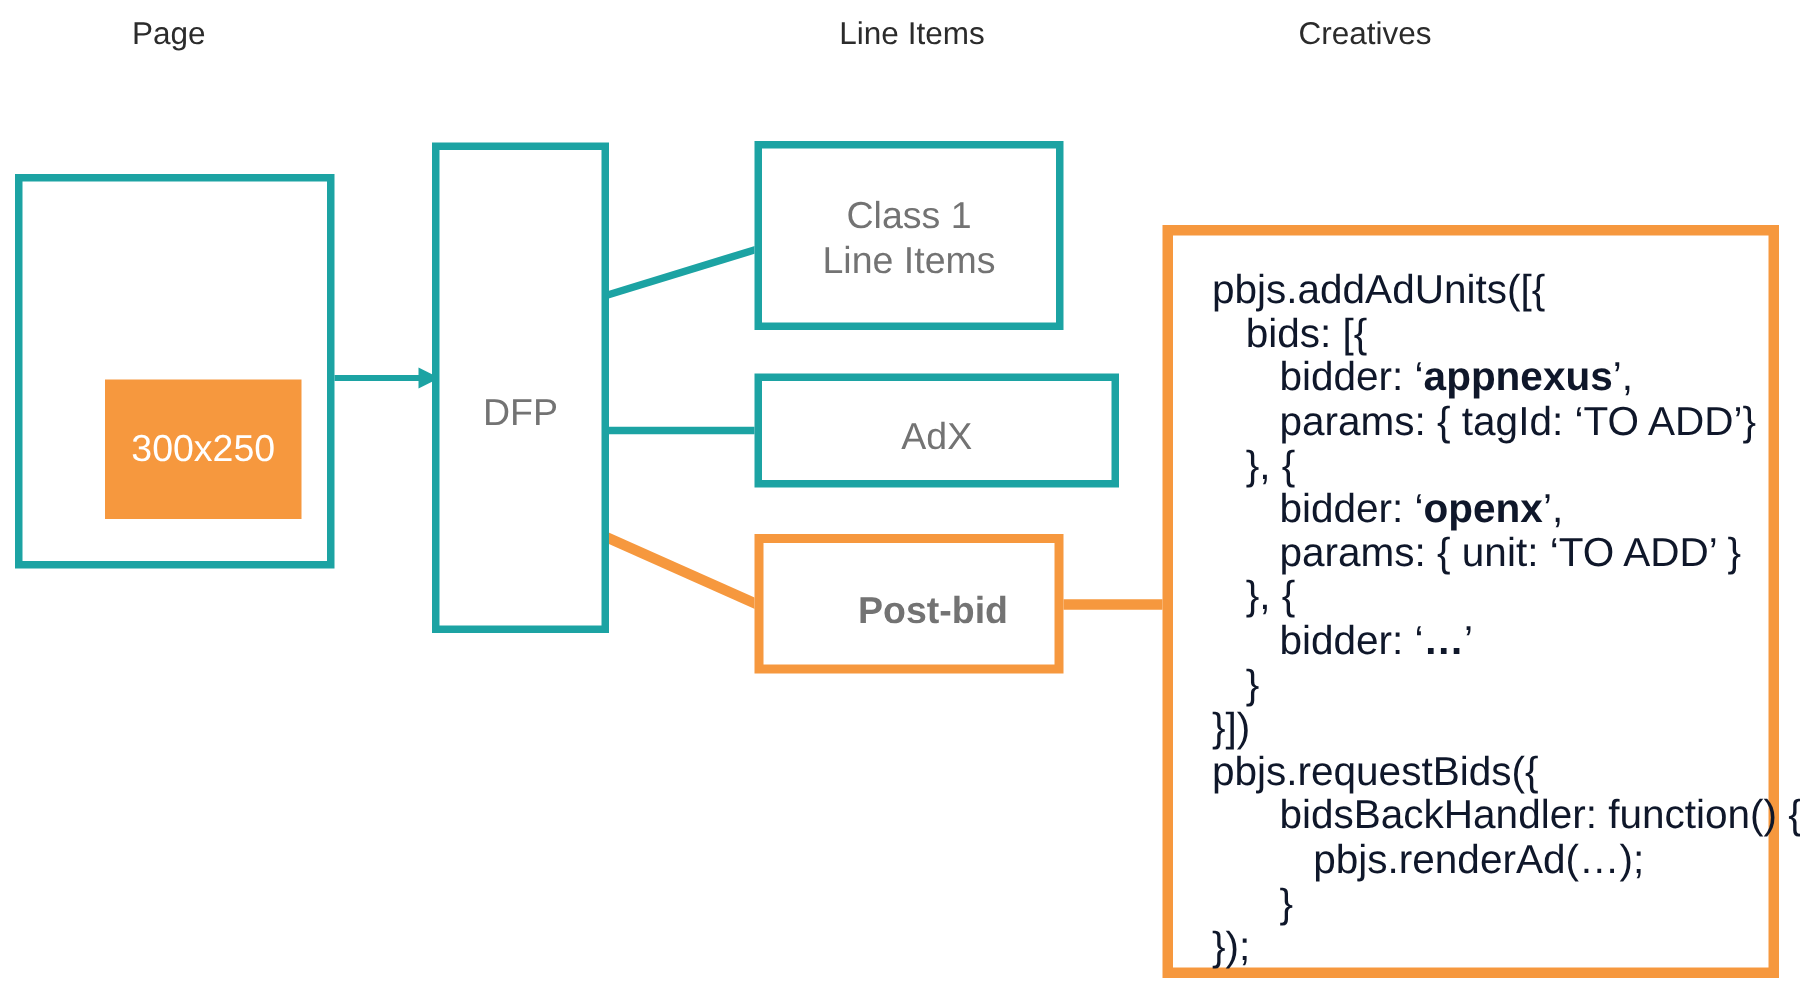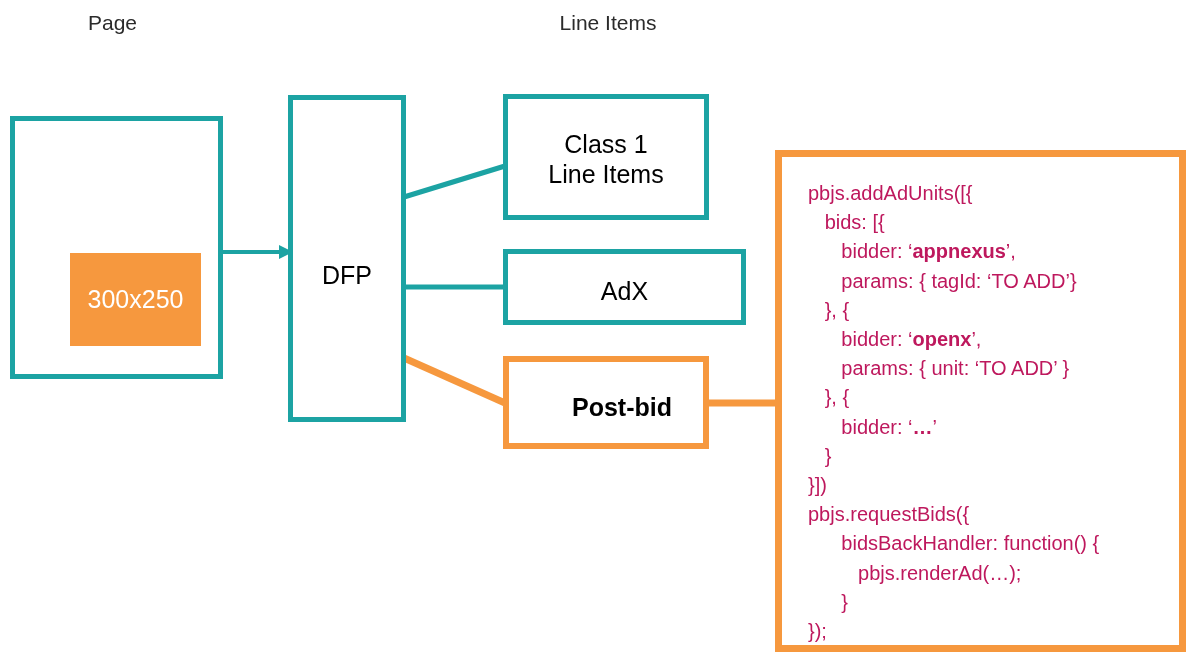--- a/index.html
+++ b/index.html
@@ -41,21 +41,21 @@
     background: #ffffff;
   }
   .box-teal { border: 5px solid #1CA3A3; }
   .box-orange { border: 6px solid #F6983E; }
 
   .box-label {
     position: absolute;
     left: 0; right: 0;
     text-align: center;
     font-size: 25px;
-    color: #000000;
+    color: #737373;
     line-height: 30px;
   }
 
   #box-page { left: 10px; top: 116px; width: 213px; height: 263px; }
 
   #box-dfp  { left: 288px; top: 95px; width: 118px; height: 327px; }
   #box-dfp .box-label { top: 160px; }
 
   #box-class1 { left: 503px; top: 94px; width: 206px; height: 126px; }
   #box-class1 .box-label { top: 30px; }
@@ -92,23 +92,23 @@
     height: 502px;
     box-sizing: border-box;
     border: 7px solid #F6983E;
     background: #ffffff;
   }
   #code-lines {
     position: absolute;
     left: 26px;
     top: 22px;
     right: 4px;
-    font-size: 20px;
+    font-size: 27px;
     line-height: 29.2px;
-    color: #be185d;
+    color: #0f172a;
     white-space: pre;
   }
   .code-line { white-space: pre; }
   .code-line b { font-weight: bold; }
 
   
   #wires {
     position: absolute;
     left: 0; top: 0;
     width: 1200px;
@@ -116,20 +116,21 @@
     pointer-events: none;
   }
 </style>
 </head>
 <body>
 
 <div id="canvas">
 
   <div class="col-header" id="hdr-page">Page</div>
   <div class="col-header" id="hdr-lineitems">Line Items</div>
+  <div class="col-header" id="hdr-creatives">Creatives</div>
 
   <svg id="wires" viewBox="0 0 1200 664">
 
     <g>
       <line x1="200" y1="252" x2="283" y2="252" stroke="#1CA3A3" stroke-width="4"></line>
       <polygon points="293,252 279,245 279,259" fill="#1CA3A3"></polygon>
     </g>
 
     <line x1="404" y1="197" x2="505" y2="166" stroke="#1CA3A3" stroke-width="5"></line>
 

